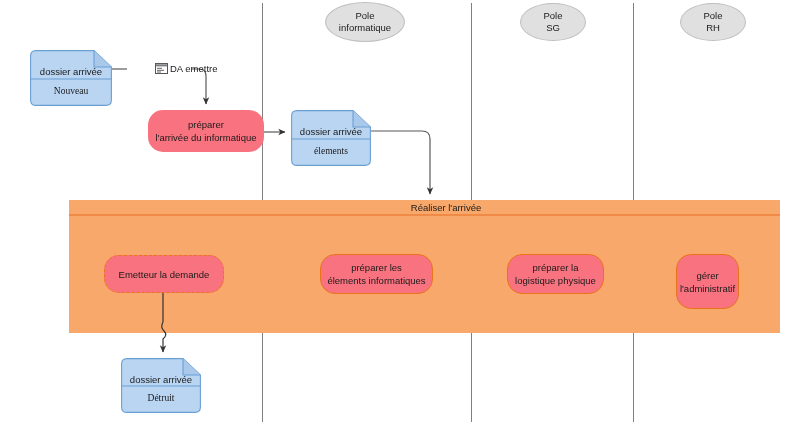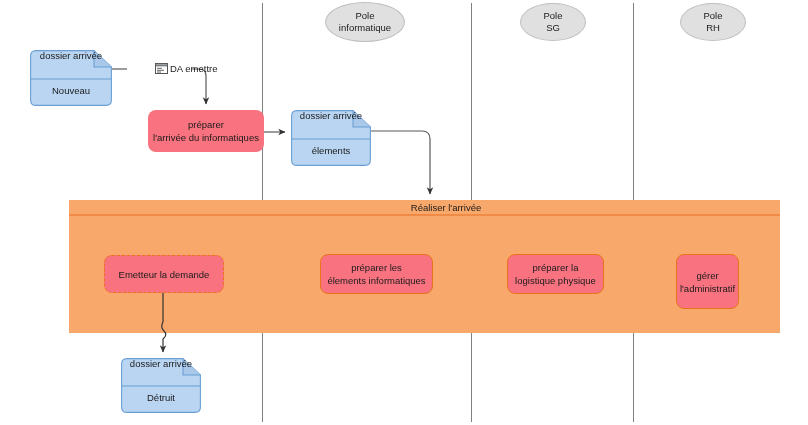--- a/index.html
+++ b/index.html
@@ -51,29 +51,29 @@
   .doc .doc-name,
   .doc .doc-state {
     position: absolute;
     left: 0;
     width: 100%;
     text-align: center;
     font-size: 9.5px;
     color: #1a1a1a;
     z-index: 2;
   }
-  .doc .doc-name { top: 0; }
-  .doc .doc-state { bottom: 10px; }
+  .doc .doc-name { top: 16px; }
+  .doc .doc-state { bottom: 10px; font-family: Liberation Serif, serif; }
 
   
   .task {
     position: absolute;
     box-sizing: border-box;
     background: #F8737F;
-    border-radius: 8px;
+    border-radius: 15px;
     display: flex;
     align-items: center;
     justify-content: center;
     text-align: center;
     color: #1a1a1a;
     font-size: 9.5px;
     line-height: 13px;
     padding: 2px 4px;
   }
   .task.bordered {
@@ -208,21 +208,21 @@
       <line x1="2" y1="5.3" x2="7" y2="5.3" stroke="#555555" stroke-width="0.9"></line>
       <line x1="2" y1="7.3" x2="9" y2="7.3" stroke="#555555" stroke-width="0.9"></line>
       <line x1="2" y1="9" x2="6" y2="9" stroke="#555555" stroke-width="0.9"></line>
     </svg>
     <span class="annot-label">DA emettre</span>
   </div>
 
   <div class="task" style="left:148px; top:110px; width:116px; height:42px;">
     <div>
       <div>préparer</div>
-      <div>l'arrivée du informatiques</div>
+      <div>l'arrivée du informatique</div>
     </div>
   </div>
 
   <div class="task dashed" style="left:104px; top:255px; width:120px; height:38px;">
     <div>
       <div>Emetteur la demande</div>
     </div>
   </div>
 
   <div class="task bordered" style="left:507px; top:254px; width:97px; height:40px;">

